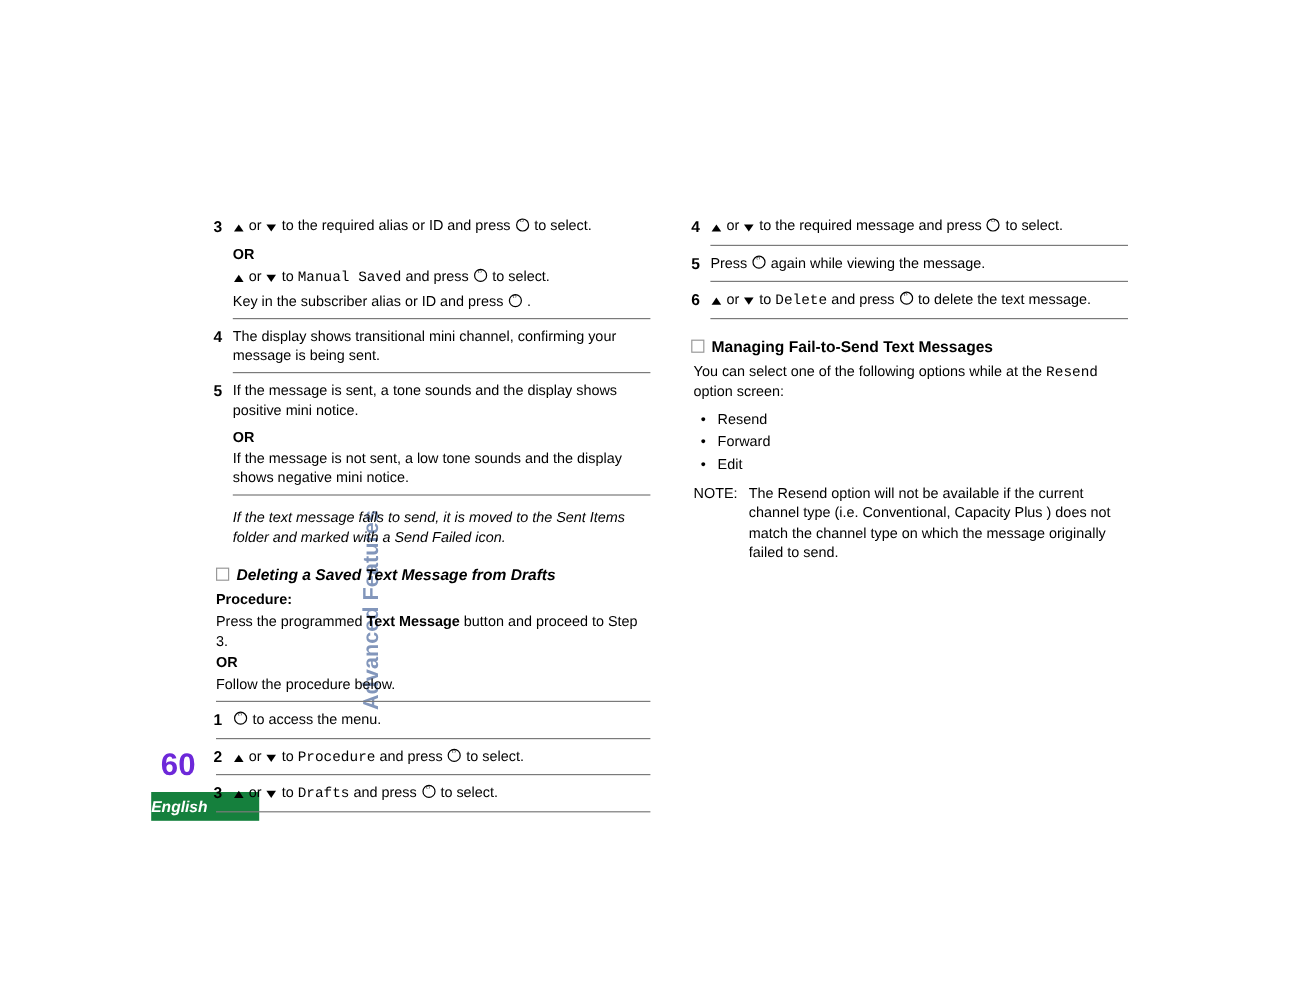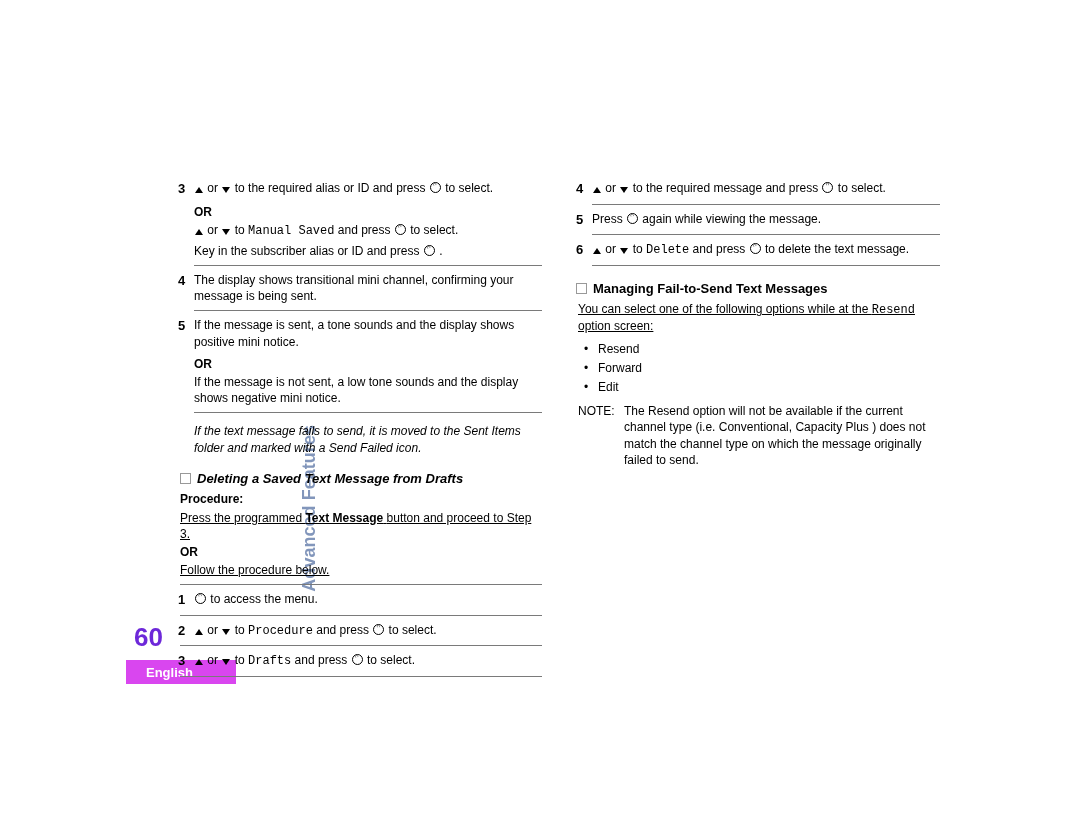--- a/index.html
+++ b/index.html
@@ -36,27 +36,28 @@
     font-size: 26px;
     font-weight: bold;
     color: #6d28d9;
   }
   .language-tab {
     position: absolute;
     left: 126px;
     top: 660px;
     width: 90px;
     height: 24px;
-    background: #d946ef;
+    background: #15803d;
     color: #fff;
     font-weight: bold;
     font-size: 13px;
     display: flex;
     align-items: center;
-    padding-left: 20px;
+    padding-left: 0;
+    font-style: italic;
   }
   .columns {
     position: absolute;
     left: 178px;
     top: 178px;
     width: 770px;
     display: flex;
     gap: 28px;
   }
   .col {
@@ -114,21 +115,21 @@
     margin: 14px 0 4px 0;
     display: flex;
     align-items: baseline;
     gap: 6px;
   }
   .proc-label {
     font-weight: bold;
     margin: 4px 0 2px 2px;
     font-size: 12px;
   }
-  .plain-para { margin: 2px 0 2px 2px; text-decoration: underline; }
+  .plain-para { margin: 2px 0 2px 2px; }
   .bullet-list { margin: 6px 0 6px 8px; }
   .bullet-row { display: flex; margin: 3px 0; }
   .bullet-dot {
     width: 14px;
     flex: 0 0 14px;
     color: #000;
   }
   .note-row { display: flex; margin-top: 8px; margin-left: 2px; font-size: 12px; }
   .note-label { font-weight: normal; width: 46px; flex: 0 0 46px; }
   .note-body { flex: 1; }

